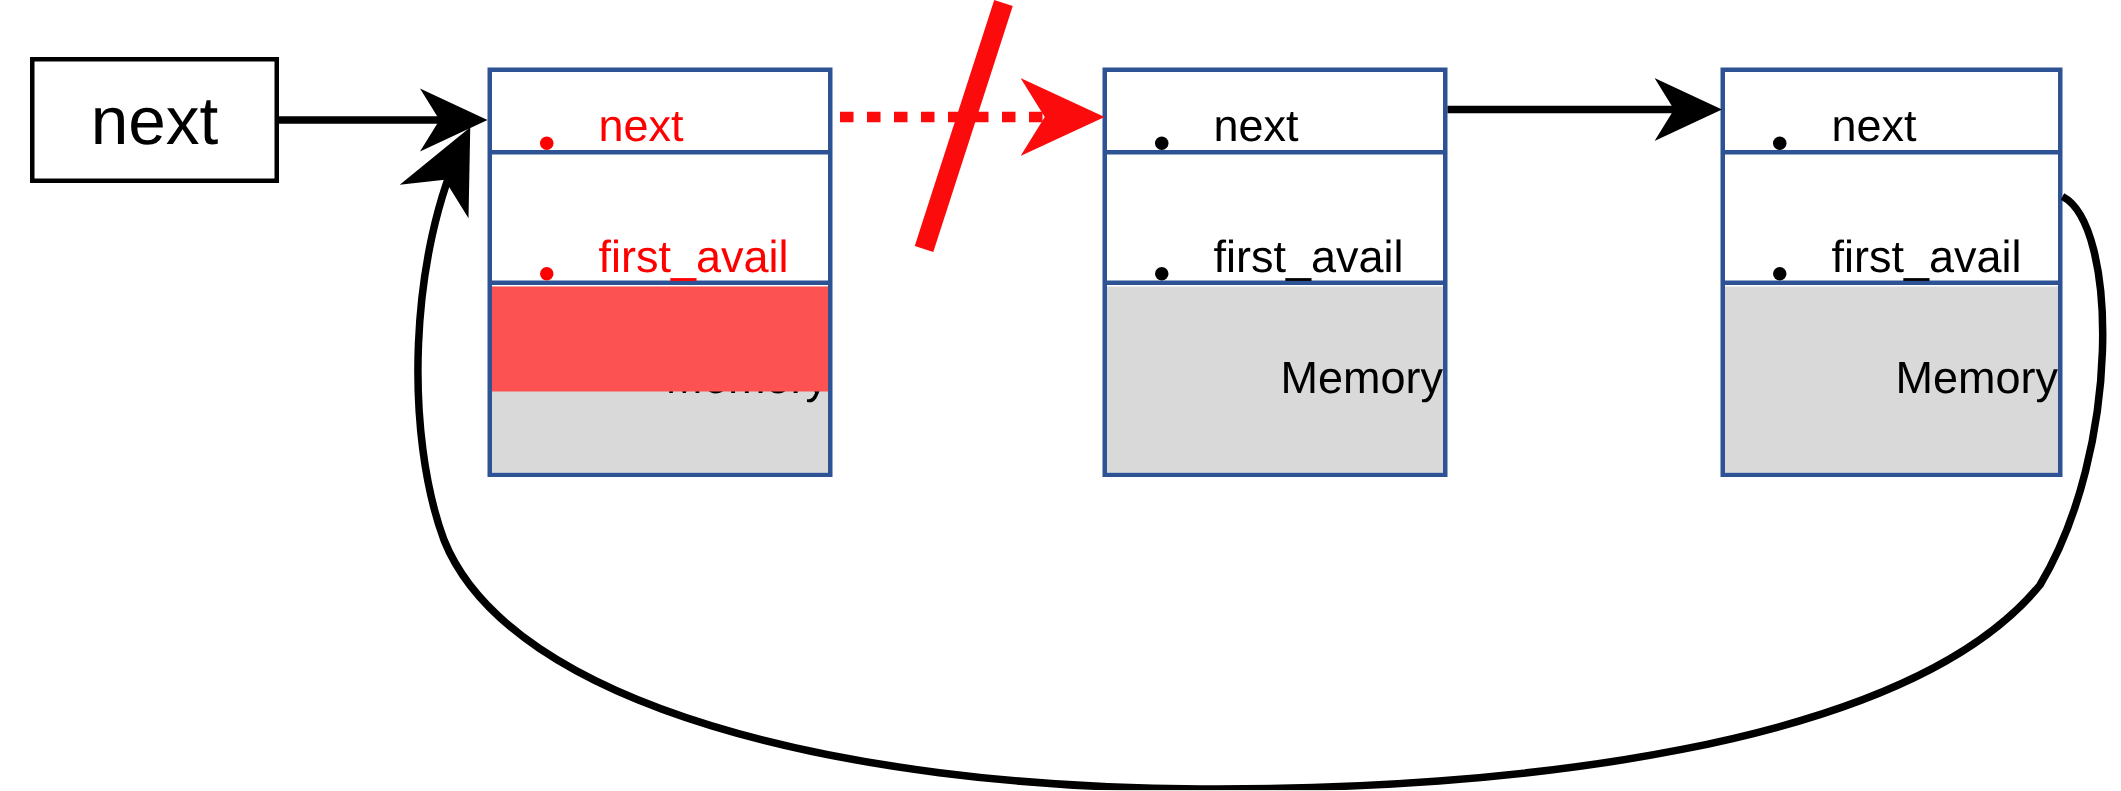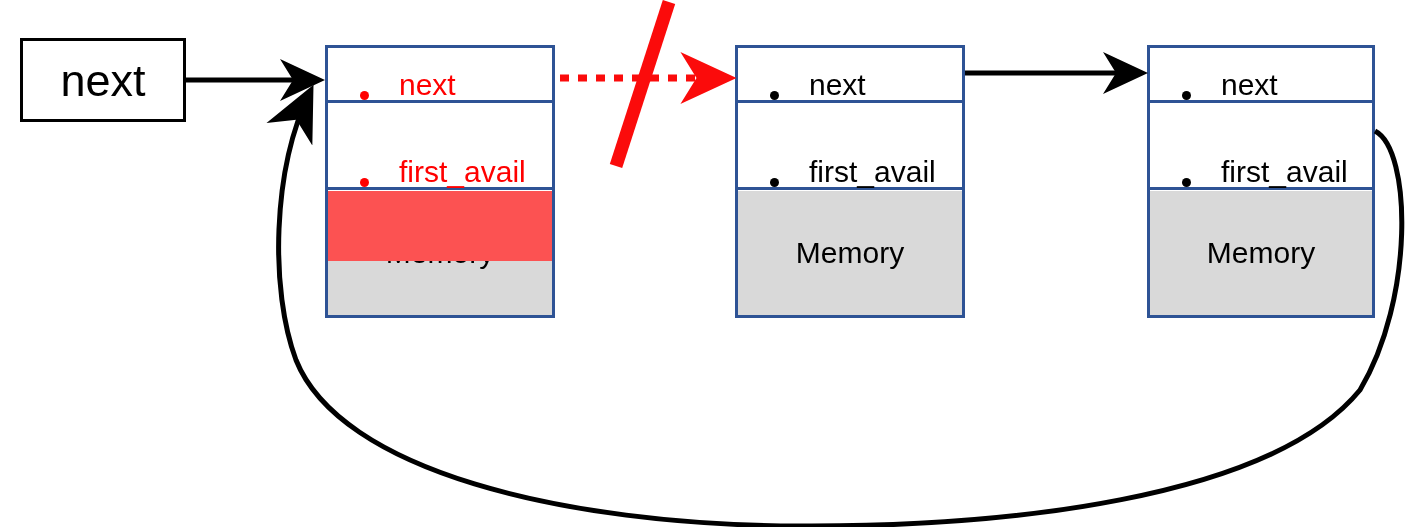--- a/index.html
+++ b/index.html
@@ -81,21 +81,21 @@
   }
   .node .mem {
     position: absolute;
     left: 0;
     right: 0;
     top: 127px;
     bottom: 0;
     background: #d9d9d9;
     display: flex;
     align-items: center;
-    justify-content: center;
+    justify-content: flex-end;
     margin-top: 16px;
   }
   .node .mem-label {
     font-size: 30px;
     color: #000000;
     line-height: 1;
   }
 
   
   #node-1 .bullet { background: #ff0000; }

